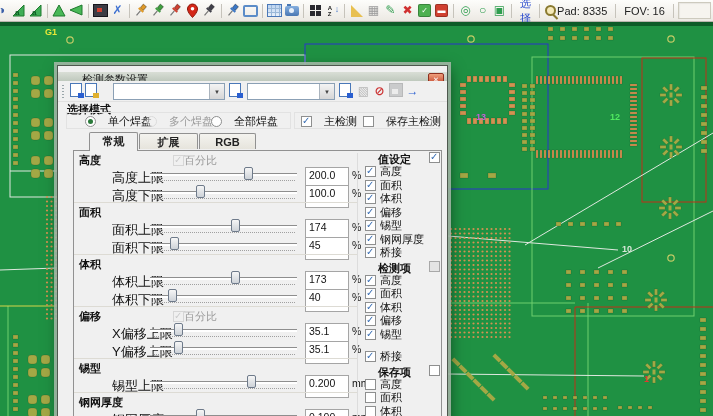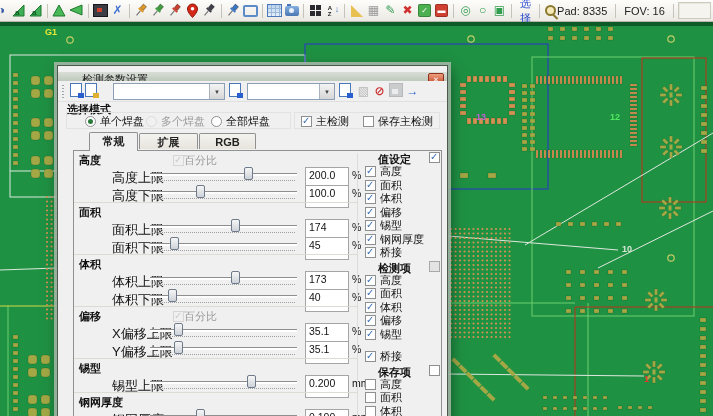--- a/index.html
+++ b/index.html
@@ -71,21 +71,21 @@
   .combo .cbtn{width:14px;background:linear-gradient(#f4f4f4,#d6d6d6);border-left:1px solid #aab4be;
     font-size:6px;color:#444;display:flex;align-items:center;justify-content:center;}
   .dlgic{width:15px;height:15px;display:flex;align-items:center;justify-content:center;font-size:12px;font-weight:bold;}
   .dis{opacity:.45;filter:grayscale(.8);}
   .flpic{width:12px;height:12px;background:#9aa0a8;border:1px solid #707880;position:relative;}
   .flpic::after{content:"";position:absolute;left:2px;top:5px;width:6px;height:5px;background:#e8e8e8;}
 
   #mode-header{position:absolute;left:9px;top:36px;font-size:11px;font-weight:bold;color:#111;}
   .mode-box{position:absolute;top:46px;height:17px;border:1px solid #e2e2e2;box-sizing:border-box;}
   #mode-controls{position:absolute;left:0;top:47px;right:0;height:16px;}
-  .mode-item{position:absolute;display:flex;align-items:center;gap:4px;font-size:11px;color:#111;white-space:nowrap;}
+  .mode-item{position:absolute;display:flex;align-items:center;gap:12px;font-size:11px;color:#111;white-space:nowrap;}
   .dimtxt{color:#9a9a9a;}
 
   .cb{width:11px;height:11px;background:#fff;border:1px solid #8e8f8f;position:relative;display:inline-block;box-sizing:border-box;flex:0 0 auto;}
   .cb.on::after{content:"✓";position:absolute;left:0px;top:-2px;font-size:10px;font-weight:bold;color:#3a6fb5;}
   .cb.dis{background:#f2f2f2;border-color:#b8b8b8;}
   .cb.dis.on::after{color:#9aa0a8;}
   .cb.gray{background:#e4e4e4;border-color:#a8a8a8;}
   .radio{width:11px;height:11px;border-radius:50%;background:#fff;border:1px solid #8e8f8f;position:relative;display:inline-block;box-sizing:border-box;flex:0 0 auto;}
   .radio.sel::after{content:"";position:absolute;left:2px;top:2px;width:5px;height:5px;border-radius:50%;background:#2a7a3a;}
   .radio.dis{border-color:#c0c0c0;background:#f4f4f4;}

